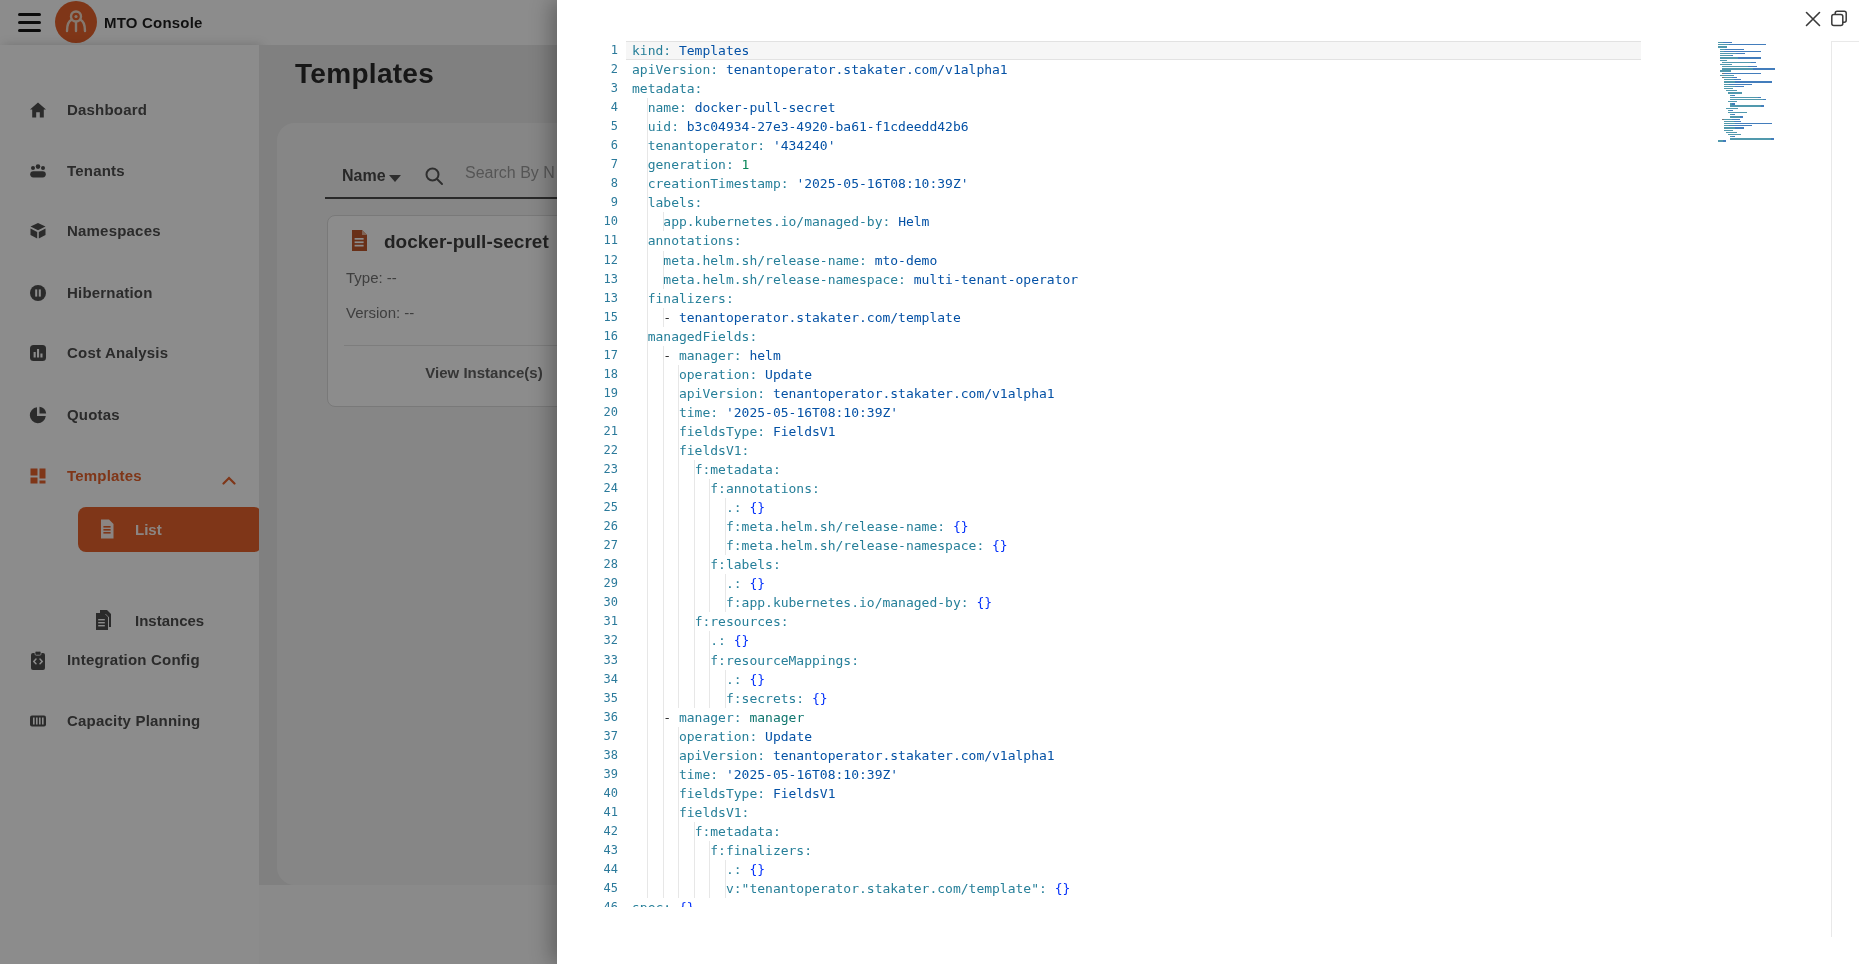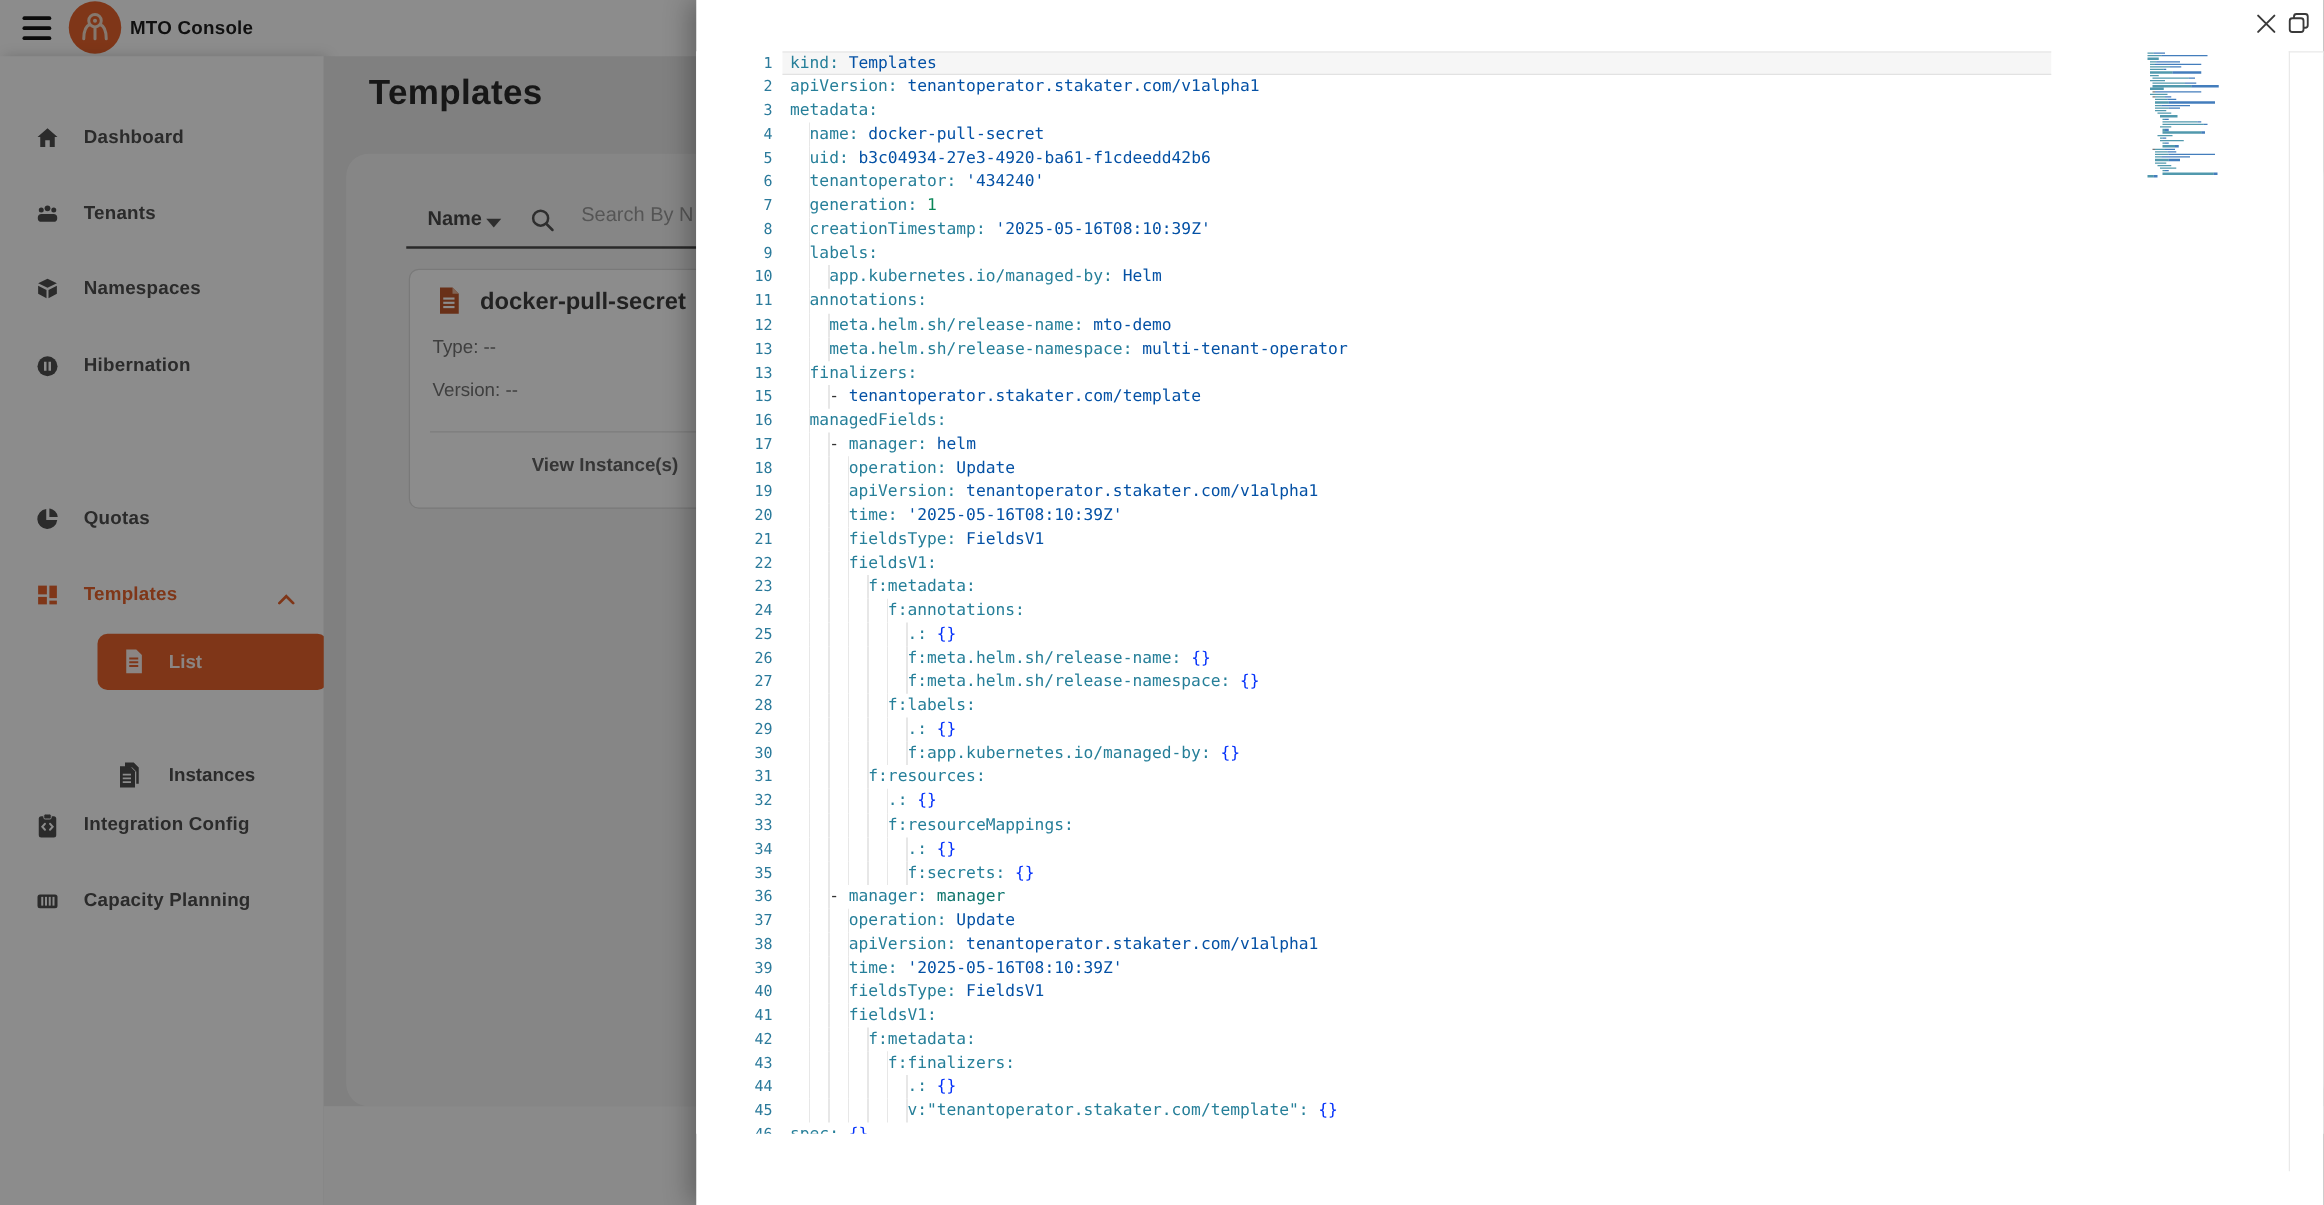--- a/index.html
+++ b/index.html
@@ -127,20 +127,31 @@
       <span class="nico">
         <svg width="20" height="20" viewBox="0 0 20 20">
             <circle cx="10" cy="10" r="8" fill="#4f4f4f"></circle>
             <rect x="7.2" y="6.4" width="2" height="7.2" fill="#fff"></rect>
             <rect x="10.8" y="6.4" width="2" height="7.2" fill="#fff"></rect>
           </svg>
       </span>
       <span class="nlabel">Hibernation</span>
     </div>
 
+    <div class="abs nav-item" style="top:286px">
+      <span class="nico">
+        <svg width="20" height="20" viewBox="0 0 20 20">
+            <rect x="2" y="2" width="16" height="16" rx="3.5" fill="#4f4f4f"></rect>
+            <rect x="5.6" y="9" width="2.1" height="5.5" fill="#fff"></rect>
+            <rect x="9" y="6" width="2.1" height="8.5" fill="#fff"></rect>
+            <rect x="12.4" y="10.5" width="2.1" height="4" fill="#fff"></rect>
+          </svg>
+      </span>
+      <span class="nlabel">Cost Analysis</span>
+    </div>
 
     <div class="abs nav-item" style="top:348px">
       <span class="nico">
         <svg width="20" height="20" viewBox="0 0 20 20">
             <path d="M9 2.2 A8 8 0 1 0 17.8 11 L9 11 Z" fill="#4f4f4f"></path>
             <path d="M11.5 1.8 A8 8 0 0 1 18.2 8.5 L11.5 8.5 Z" fill="#4f4f4f"></path>
           </svg>
       </span>
       <span class="nlabel">Quotas</span>
     </div>

